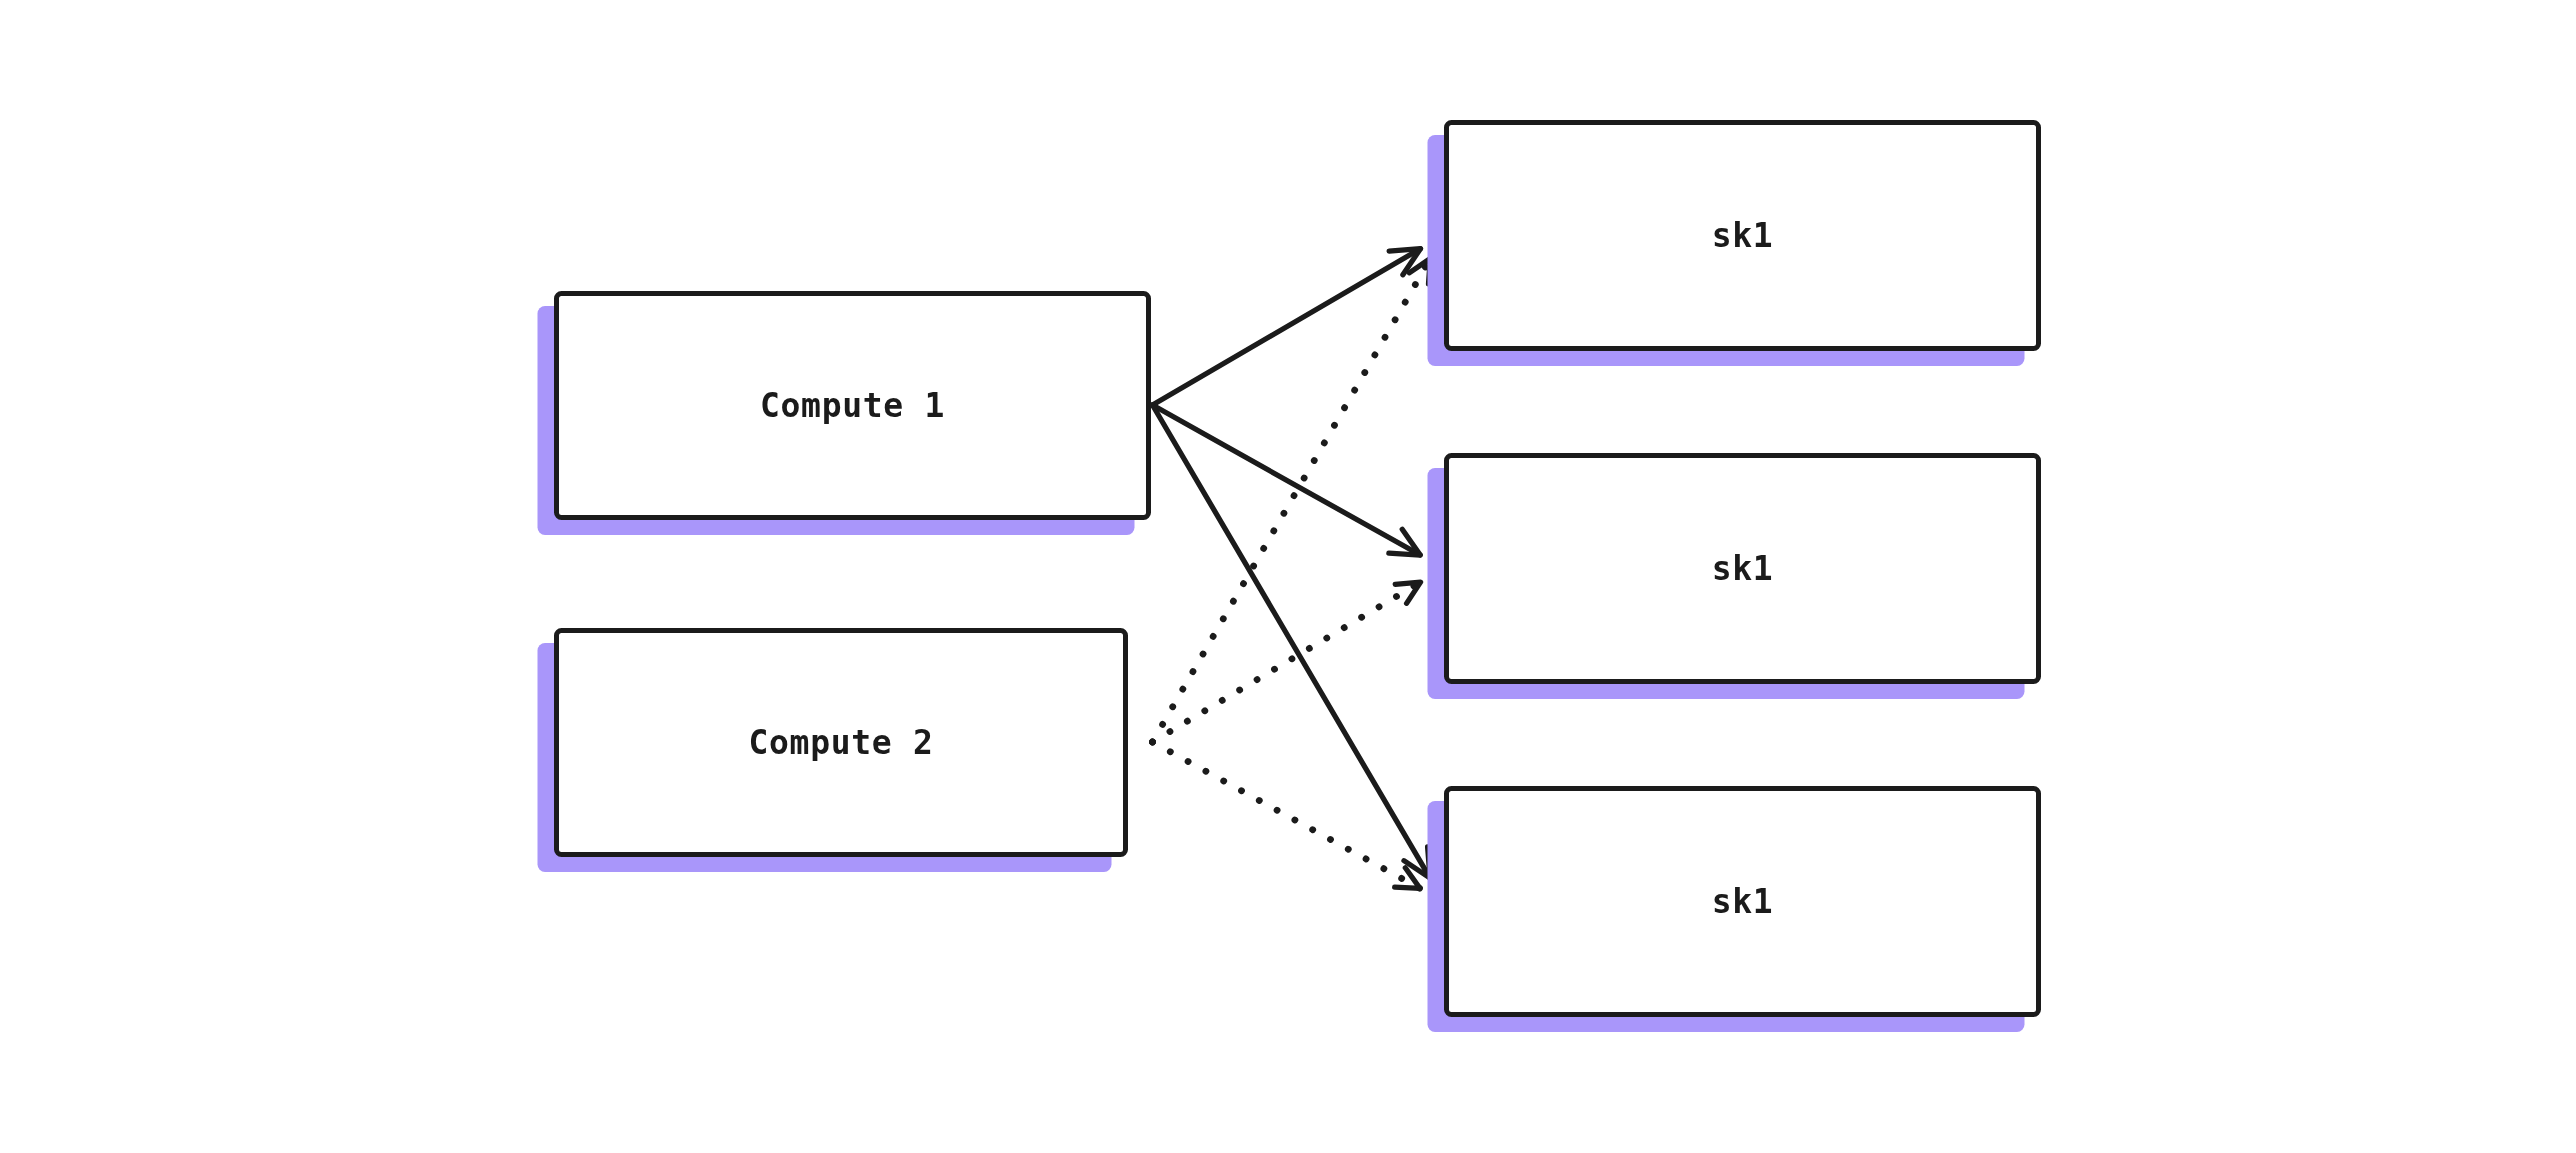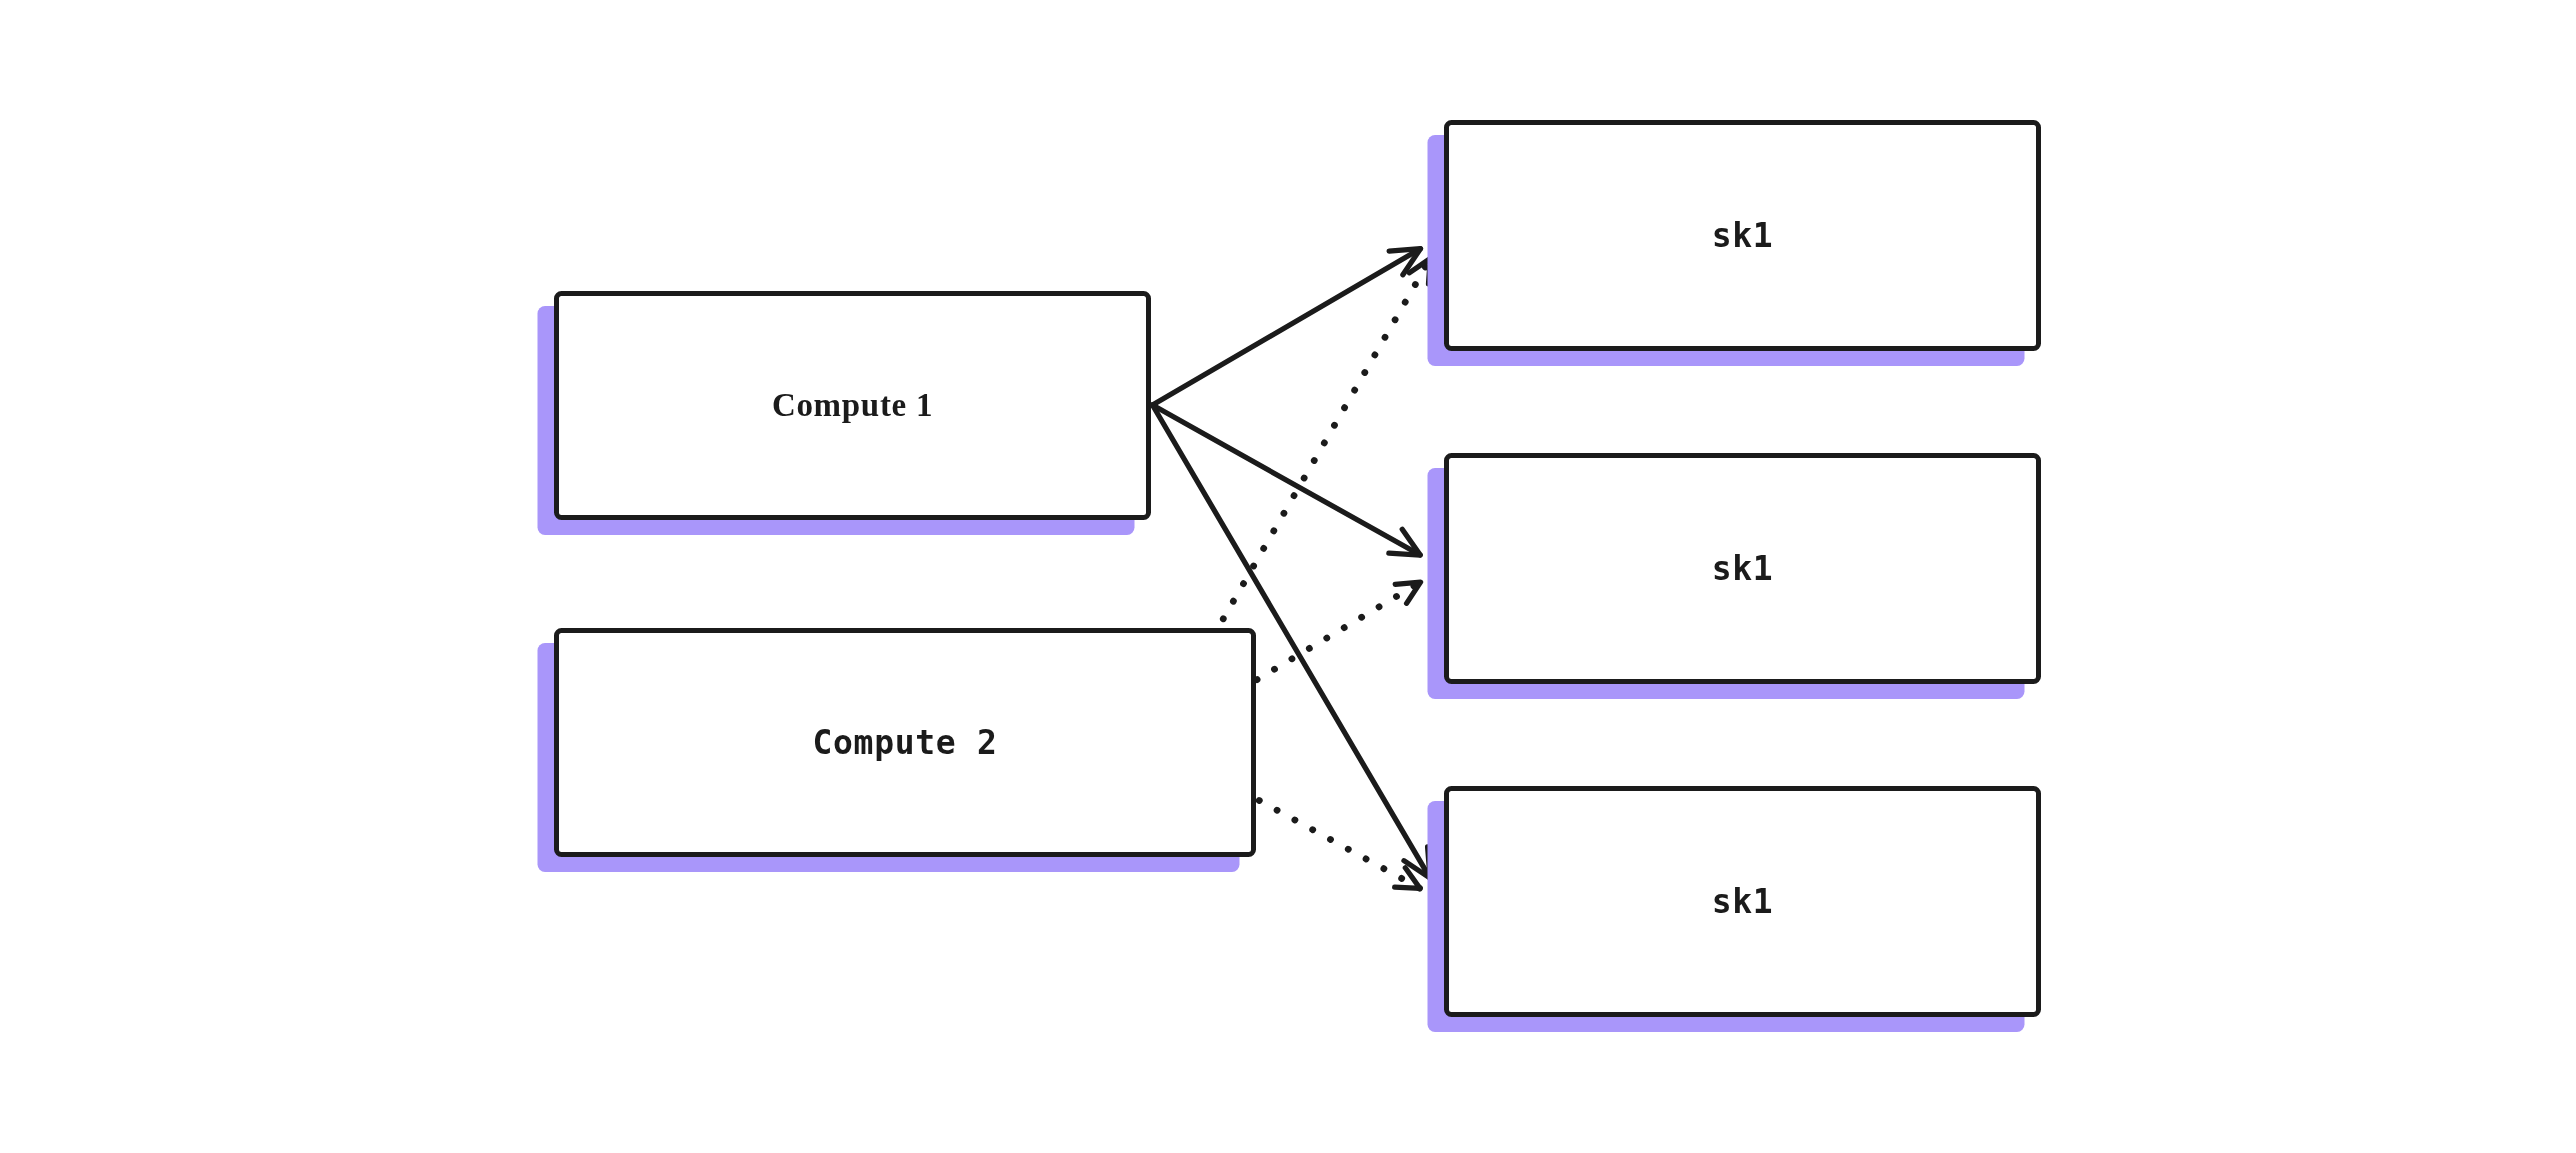--- a/index.html
+++ b/index.html
@@ -54,25 +54,25 @@
       <line x1="1539" y1="541" x2="1909.7820803626034" y2="1172.9499210293216" stroke="#1b1b1b" fill="none" stroke-linecap="round" stroke-width="7"></line>
       <path d="M 1874.8870953751948 1149.5760034559125 L 1909.7820803626034 1172.9499210293216 L 1906.400428470441 1131.0862801164694" fill="none" stroke="#1b1b1b" stroke-width="7" stroke-linecap="round" stroke-linejoin="round"></path>
       <line x1="1539" y1="991" x2="1910.0645691854347" y2="345.2141045281767" stroke="#1b1b1b" fill="none" stroke-linecap="round" stroke-width="9" stroke-dasharray="0.1 27"></line>
       <path d="M 1907.6346580746101 379.12716295695145 L 1910.0645691854347 345.2141045281767 L 1881.9891009619062 364.39138494093686" fill="none" stroke="#1b1b1b" stroke-width="7" stroke-linecap="round" stroke-linejoin="round"></path>
       <line x1="1539" y1="991" x2="1897.0812709165511" y2="777.4399618184066" stroke="#1b1b1b" fill="none" stroke-linecap="round" stroke-width="9" stroke-dasharray="0.1 27"></line>
       <path d="M 1878.3624460890596 805.823153976402 L 1897.0812709165511 777.4399618184066 L 1863.2121446109845 780.4202777911811" fill="none" stroke="#1b1b1b" stroke-width="7" stroke-linecap="round" stroke-linejoin="round"></path>
       <line x1="1539" y1="991" x2="1896.42372018513" y2="1186.7101604098527" stroke="#1b1b1b" fill="none" stroke-linecap="round" stroke-width="9" stroke-dasharray="0.1 27"></line>
       <path d="M 1862.4678692093048 1184.9780563403588 L 1896.42372018513 1186.7101604098527 L 1876.6732284653538 1159.0349354455086" fill="none" stroke="#1b1b1b" stroke-width="7" stroke-linecap="round" stroke-linejoin="round"></path>
     </svg>
 
-  <div class="node" style="left: 554px; top: 291px; width: 597px; height: 229px; font-family: Liberation Serif, serif;">
+  <div class="node" style="left: 554px; top: 291px; width: 597px; height: 229px;">
     <span class="label">Compute 1</span>
   </div>
 
-  <div class="node" style="left: 554px; top: 628px; width: 702px; height: 229px;">
+  <div class="node" style="left: 554px; top: 628px; width: 574px; height: 229px;">
     <span class="label">Compute 2</span>
   </div>
 
   <div class="node" style="left: 1444px; top: 120px; width: 597px; height: 231px;">
     <span class="label">sk1</span>
   </div>
 
   <div class="node" style="left: 1444px; top: 453px; width: 597px; height: 231px;">
     <span class="label">sk1</span>
   </div>

